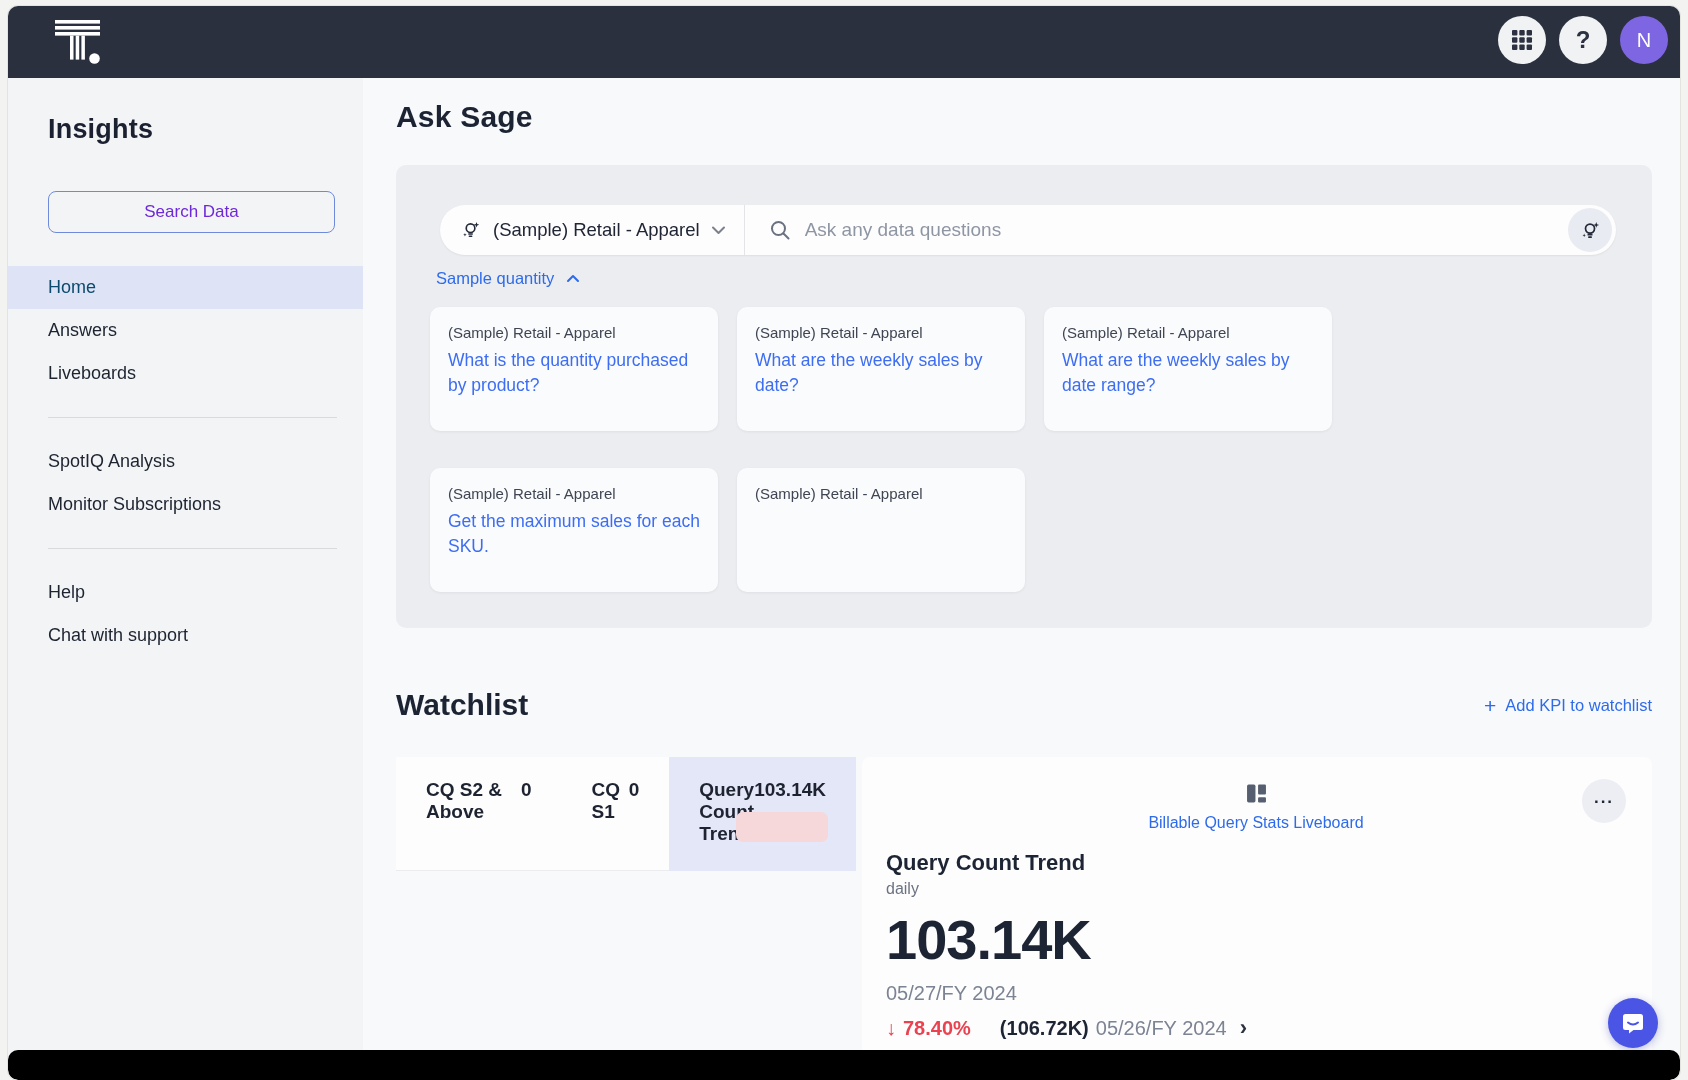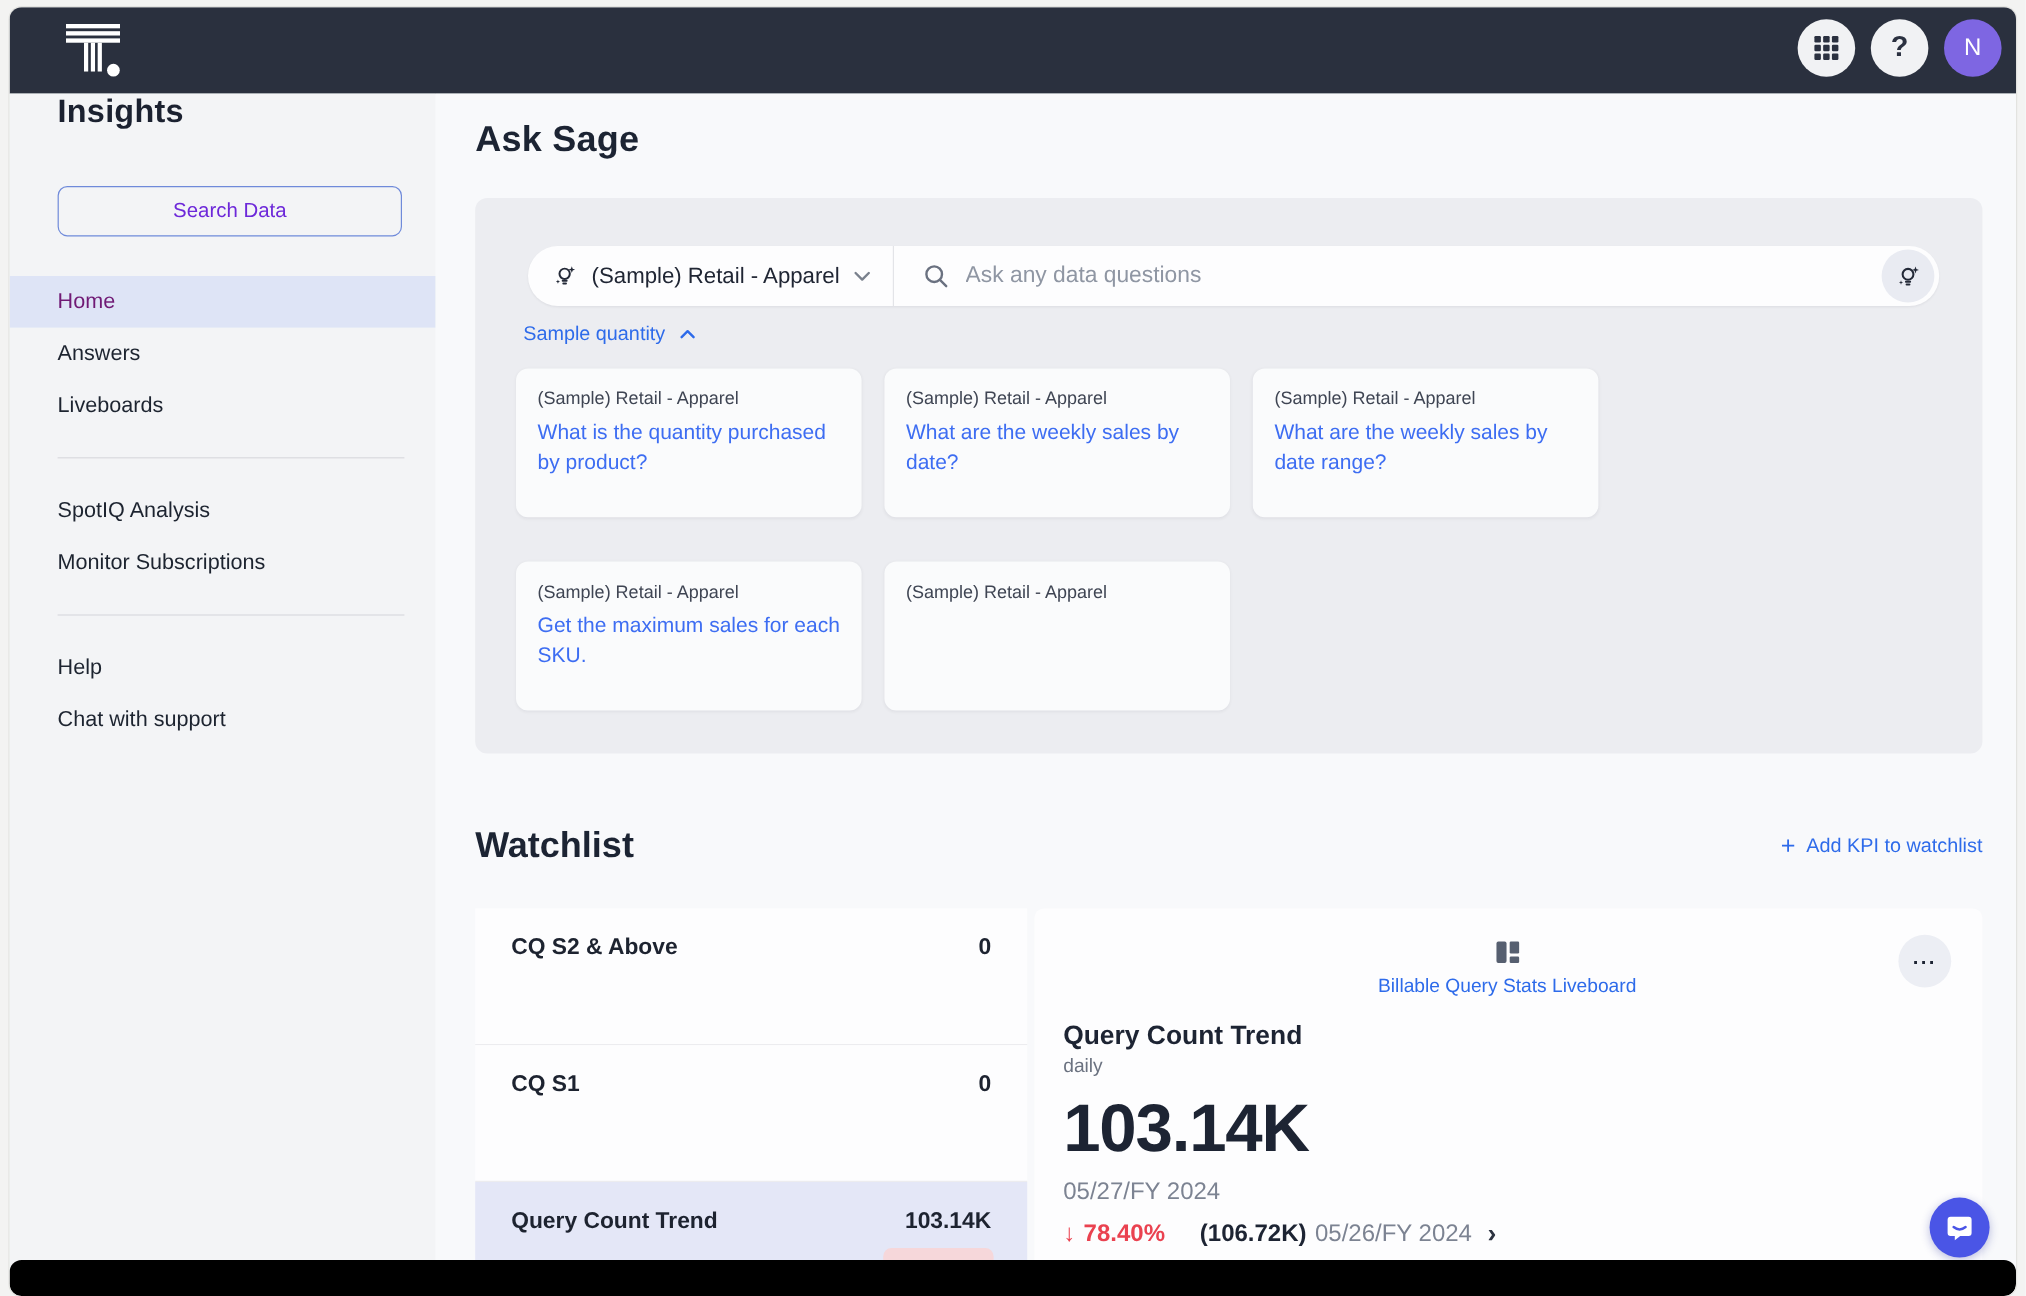--- a/index.html
+++ b/index.html
@@ -16,30 +16,30 @@
     box-shadow:0 0 0 1px #e3e3e0;
   }
   
   .topbar{ position:absolute; left:0; top:0; right:0; height:72px; background:#2a303e; display:flex; align-items:center; }
   .logo{ margin-left:47px; width:45px; height:45px; }
   .topbar-right{ position:absolute; right:12px; top:10px; display:flex; gap:13px; align-items:center; }
   .circle-btn{ width:48px; height:48px; border-radius:50%; background:#f1f2f4; display:flex; align-items:center; justify-content:center; cursor:pointer; }
   .help-glyph{ font-size:24px; font-weight:700; color:#2b3140; }
   .avatar{ width:48px; height:48px; border-radius:50%; display:flex; align-items:center; justify-content:center; color:#fff; font-size:20px; font-weight:500; }
   
-  .sidebar{ position:absolute; left:0; top:72px; width:355px; bottom:0; background:#f3f4f6; }
+  .sidebar{ position:absolute; left:0; top:72px; width:355px; bottom:0; background:#f3f4f6; padding-top:36px; }
   .sidebar h1{ font-size:27px; font-weight:600; color:#1b2130; margin-left:40px; letter-spacing:.2px; }
   .search-data-btn{
     display:block; margin:46px 28px 0 40px; width:287px; height:42px;
     background:transparent; border:1px solid #6f8ada; border-radius:8px;
     color:#6d28d9; font-size:17px; font-family:inherit; cursor:pointer;
   }
   .nav{ margin-top:33px; }
   .nav-item{ height:43px; display:flex; align-items:center; padding-left:40px; font-size:18px; color:#1d2430; cursor:pointer; }
-  .nav-item.active{ background:#dee4f6; color:#701a75; }
+  .nav-item.active{ background:#dee4f6; color:#0c4a6e; }
   .nav-divider{ border:none; border-top:1px solid #d9dade; margin:22px 26px 22px 40px; }
   
   .main{ position:absolute; left:355px; top:72px; right:0; bottom:0; background:#f8f9fb; }
   .page-title{ position:absolute; left:33px; top:22px; font-size:30px; font-weight:700; color:#1c2433; letter-spacing:.2px; }
   
   .sage-panel{ position:absolute; left:33px; top:87px; width:1256px; height:463px; background:#ecedf1; border-radius:10px; }
   .sage-search-row{
     position:absolute; left:44px; top:40px; width:1176px; height:50px;
     background:#fdfdfe; border-radius:26px; display:flex; align-items:center;
     box-shadow:0 1px 2px rgba(20,24,40,.06);
@@ -60,21 +60,21 @@
     padding:17px 18px; box-shadow:0 1px 3px rgba(20,24,40,.06); cursor:pointer;
   }
   .q-card .src{ font-size:15px; color:#3f4553; margin-bottom:7px; }
   .q-card .qtext{ font-size:17.5px; color:#3d6df2; line-height:1.45; }
   
   .watch-header{ position:absolute; left:33px; top:610px; width:1256px; display:flex; justify-content:space-between; align-items:center; }
   .watch-title{ font-size:30px; font-weight:700; color:#1c2433; }
   .add-kpi{ display:flex; align-items:center; gap:9px; color:#2e6bea; font-size:16.5px; cursor:pointer; }
   .add-kpi .plus{ font-size:21px; font-weight:400; line-height:1; }
   .watch-body{ position:absolute; left:33px; top:679px; width:1256px; bottom:0; display:flex; gap:6px; }
-  .kpi-list{ width:460px; display:flex; flex-direction:column; }
+  .kpi-list{ width:460px; display:flex; }
   .kpi-row{ height:114px; background:#fdfdfe; border-bottom:1px solid #ececef; padding:22px 30px 0 30px; display:flex; justify-content:space-between; align-items:flex-start; cursor:pointer; position:relative; }
   .kpi-row:last-child{ flex:1; border-bottom:none; }
   .kpi-row.selected{ background:#e4e7f7; }
   .kpi-label{ font-size:19px; font-weight:600; color:#1d2330; }
   .kpi-value{ font-size:19px; font-weight:700; color:#1d2330; }
   .kpi-badge{ position:absolute; right:28px; top:55px; width:92px; height:30px; background:#f6d7da; border-radius:7px; color:#d8414e; font-size:14px; text-align:center; line-height:30px; overflow:hidden; }
   .kpi-detail{ flex:1; background:#fdfdfe; border-radius:8px 8px 0 0; padding:26px 26px 0 24px; position:relative; }
   .lb-link-row{ display:flex; align-items:center; gap:10px;flex-direction:column; }
   .lb-link{ color:#2e6bea; font-size:16px; cursor:pointer; }
   .more-btn{ position:absolute; right:26px; top:22px; width:44px; height:44px; border-radius:50%; background:#eceef4; display:flex; align-items:center; justify-content:center; cursor:pointer; }

